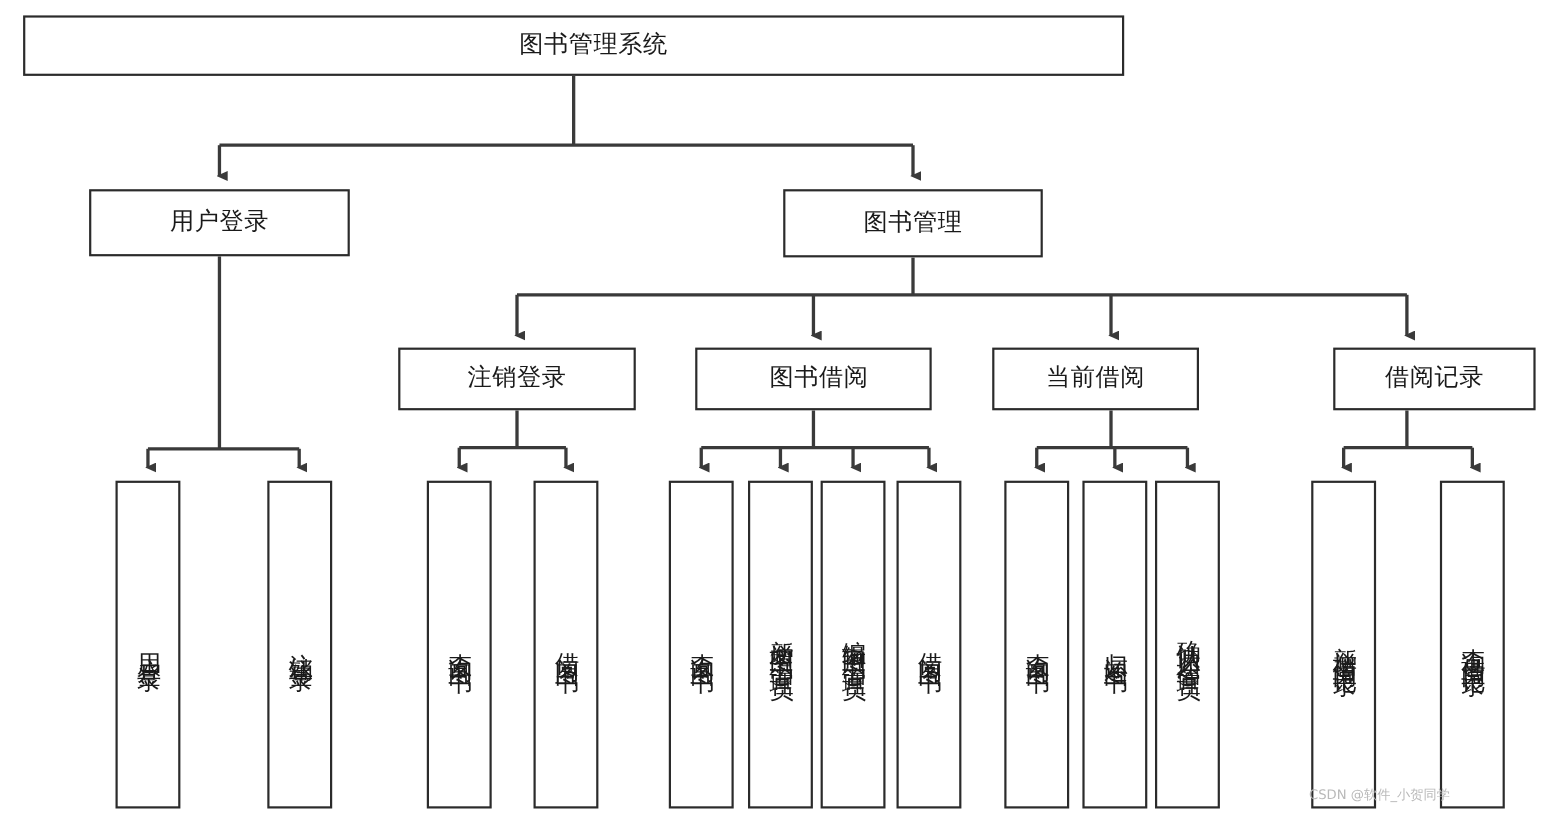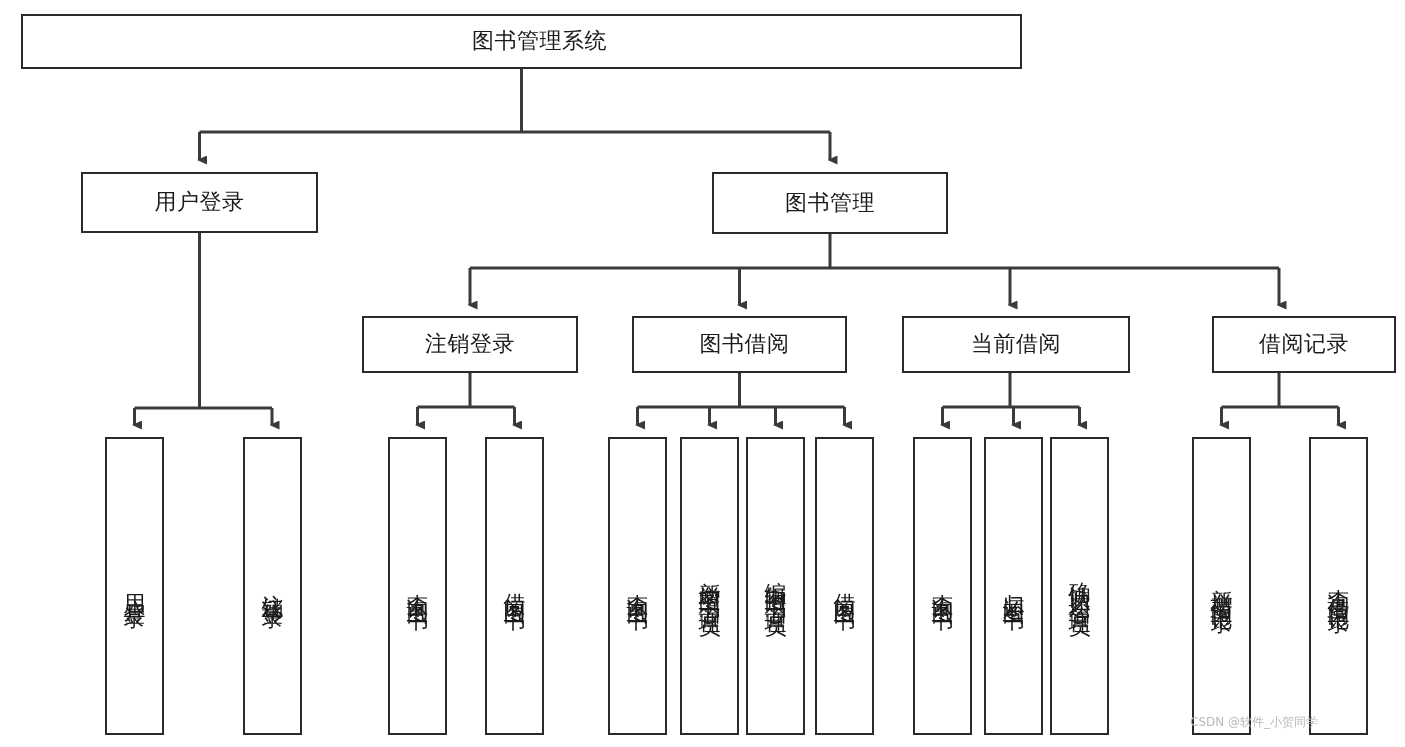--- a/index.html
+++ b/index.html
@@ -126,21 +126,21 @@
   </div>
 
   <div class="node-box" style="left:362px; top:316px; width:216px; height:57px;">
     <span class="node-label-h">注销登录</span>
   </div>
 
   <div class="node-box" style="left:632px; top:316px; width:215px; height:57px;padding-left:10px;">
     <span class="node-label-h">图书借阅</span>
   </div>
 
-  <div class="node-box" style="left:902px; top:316px; width:228px; height:57px;text-align:right;">
+  <div class="node-box" style="left:902px; top:316px; width:188px; height:57px;text-align:right;">
     <span class="node-label-h">当前借阅</span>
   </div>
 
   <div class="node-box" style="left:1212px; top:316px; width:184px; height:57px;text-align:right;">
     <span class="node-label-h">借阅记录</span>
   </div>
 
   <div class="node-box" style="left:105px; top:437px; width:59px; height:298px;">
     <span class="node-label-v">用户登录</span>
   </div>

